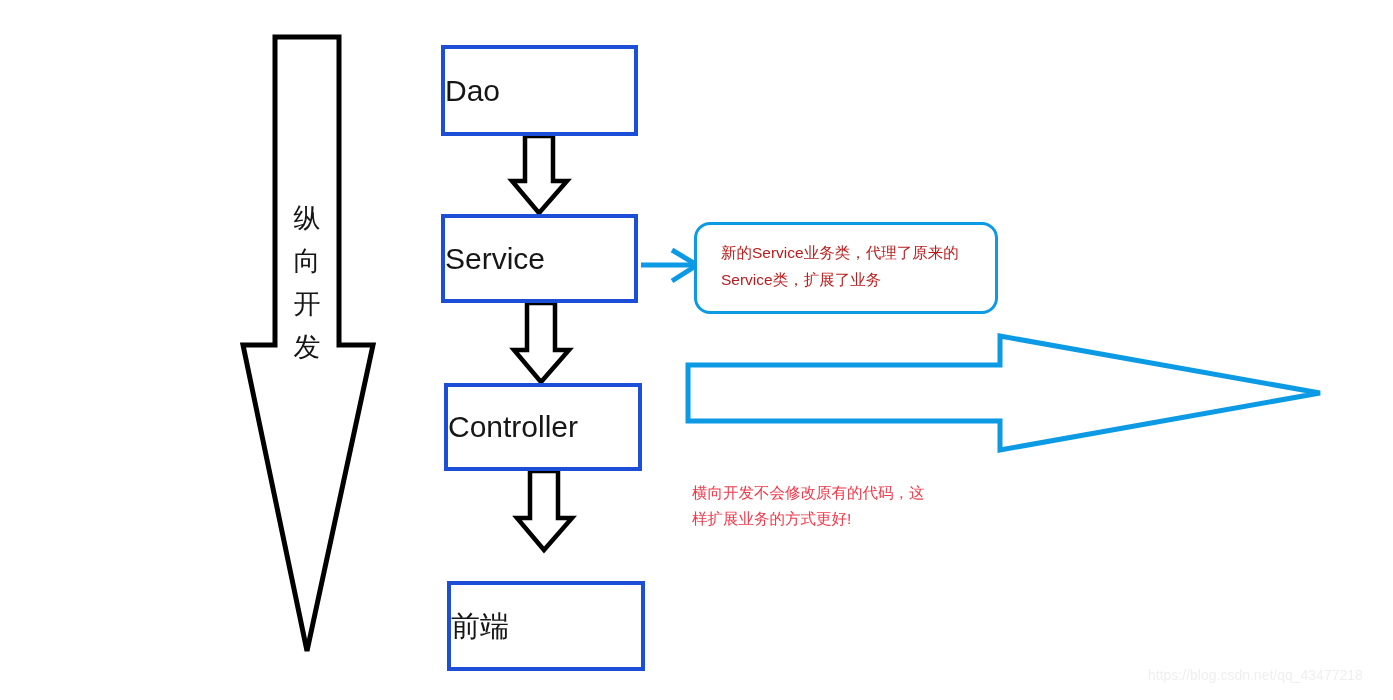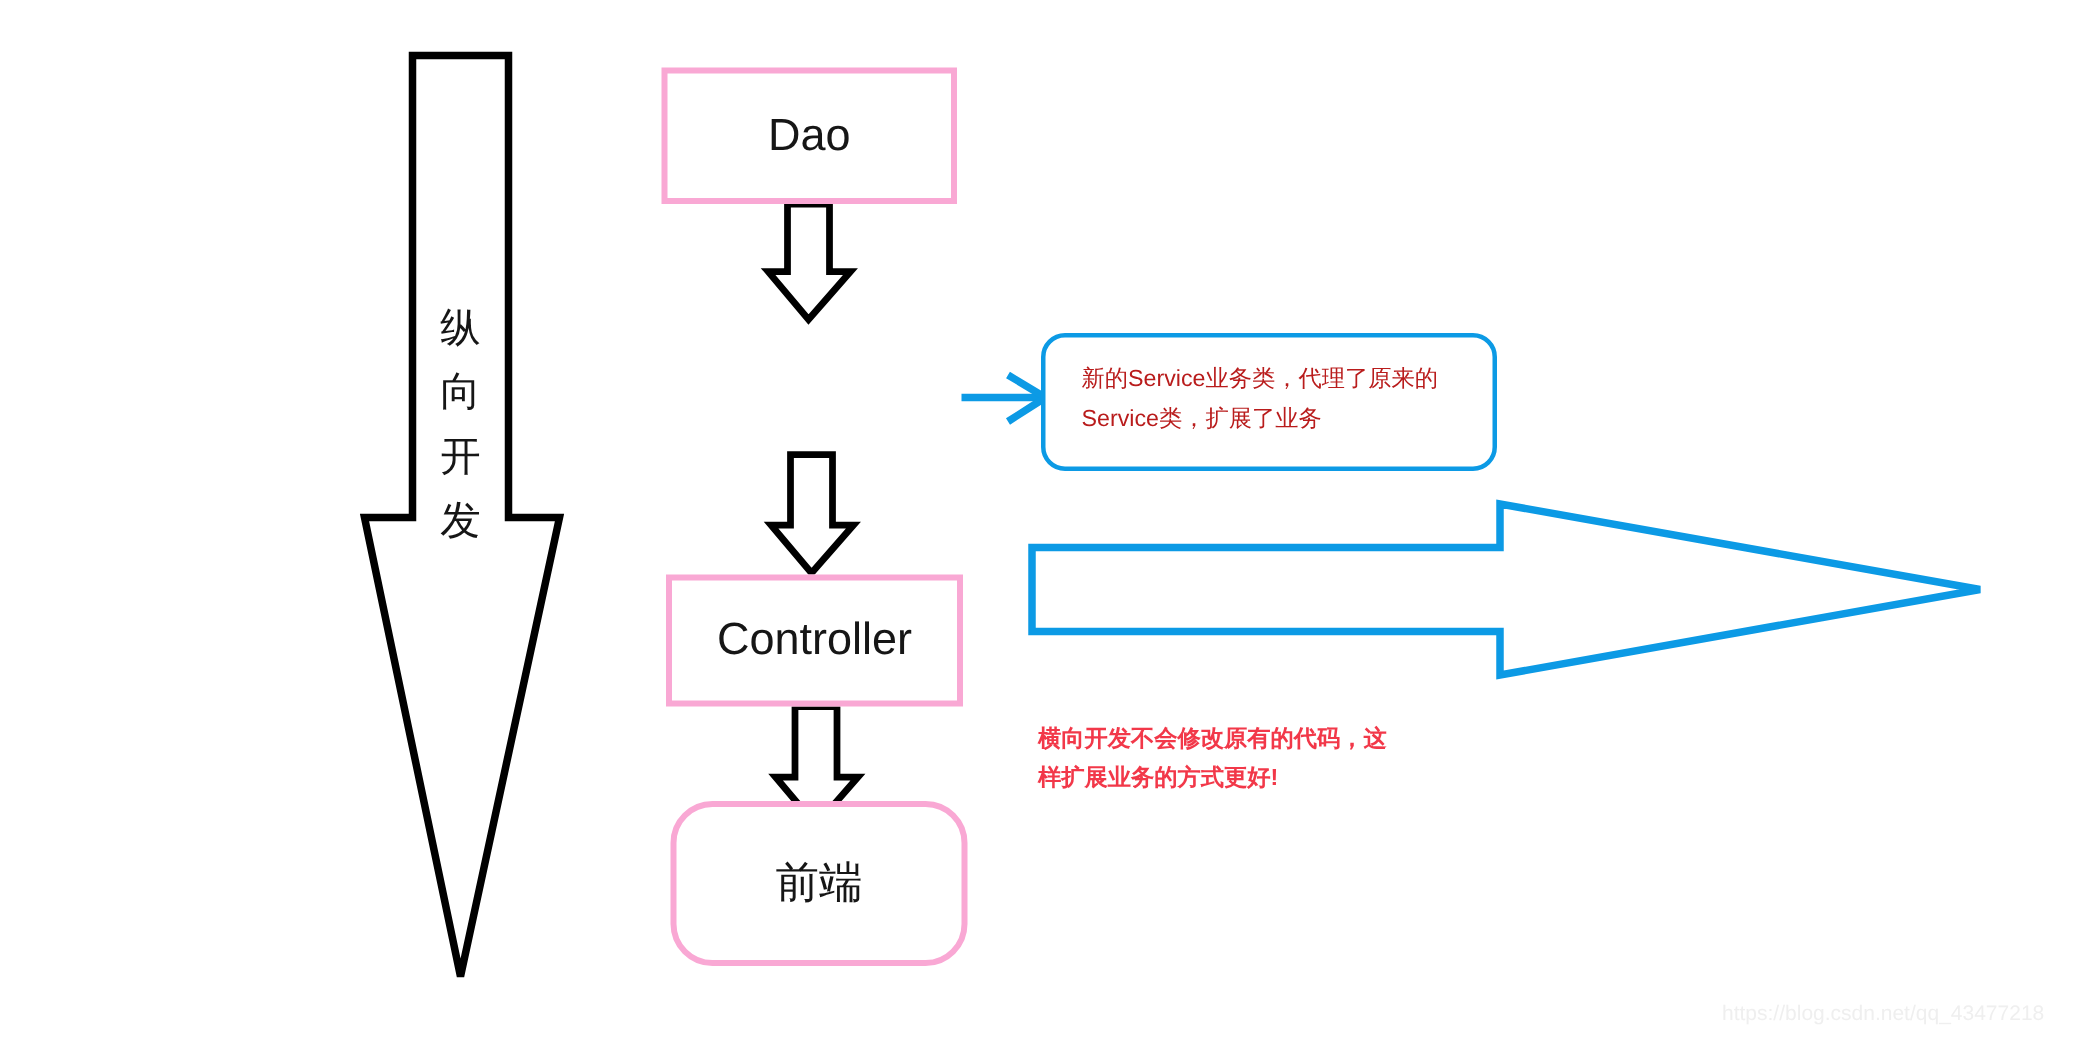--- a/index.html
+++ b/index.html
@@ -23,35 +23,34 @@
     top: 0;
     width: 1393px;
     height: 700px;
     pointer-events: none;
   }
 
   
   .node-box {
     position: absolute;
     box-sizing: border-box;
-    border: 4px solid #f9a8d4;
+    border: 4px solid #1d4ed8;
     background: #ffffff;
     display: flex;
     align-items: center;
-    justify-content: center;
     color: #161616;
     font-size: 30px;
     line-height: 1;
   }
   .node-box.cjk { font-size: 29px; }
 
   #box-dao        { left: 441px; top: 45px;  width: 197px; height: 91px; }
   #box-service    { left: 441px; top: 214px; width: 197px; height: 89px; }
   #box-controller { left: 444px; top: 383px; width: 198px; height: 88px; }
-  #box-frontend   { left: 447px; top: 534px; width: 198px; height: 110px; border-radius: 28px; }
+  #box-frontend   { left: 447px; top: 581px; width: 198px; height: 90px; }
 
   
   #vert-arrow-label {
     position: absolute;
     left: 286px;
     top: 197px;
     width: 42px;
     color: #161616;
     font-size: 27px;
     line-height: 43px;
@@ -64,21 +63,21 @@
   
   .note-red {
     position: absolute;
     color: #f23849;
     font-size: 15.5px;
     line-height: 26px;
     white-space: pre-line;
   }
   #note-vertical   { left: 8px;   top: 80px;  width: 268px; }
   #note-expand     { left: 692px; top: 120px; width: 430px; }
-  #note-horizontal { left: 692px; top: 480px; width: 300px; font-weight: bold; }
+  #note-horizontal { left: 692px; top: 480px; width: 300px; }
 
   
   #callout-proxy {
     position: absolute;
     left: 694px;
     top: 222px;
     width: 304px;
     height: 92px;
     box-sizing: border-box;
     border: 3px solid #0c9ae5;
@@ -136,20 +135,23 @@
       <polyline points="672,250 697,265 672,281" fill="none" stroke="#0c9ae5" stroke-width="5" stroke-linecap="butt" stroke-linejoin="miter"></polyline>
     </g>
 
     <path d="M 688 365 L 1000 365 L 1000 336 L 1320 393 L 1000 450 L 1000 421 L 688 421 Z" fill="#ffffff" stroke="#0c9ae5" stroke-width="5" stroke-linejoin="miter"></path>
   </svg>
 
   <div class="node-box" id="box-dao">
     <span>Dao</span>
   </div>
 
+  <div class="node-box" id="box-service">
+    <span>Service</span>
+  </div>
 
   <div class="node-box" id="box-controller">
     <span>Controller</span>
   </div>
 
   <div class="node-box cjk" id="box-frontend">
     <span>前端</span>
   </div>
 
   <div id="vert-arrow-label">纵向开发</div>

